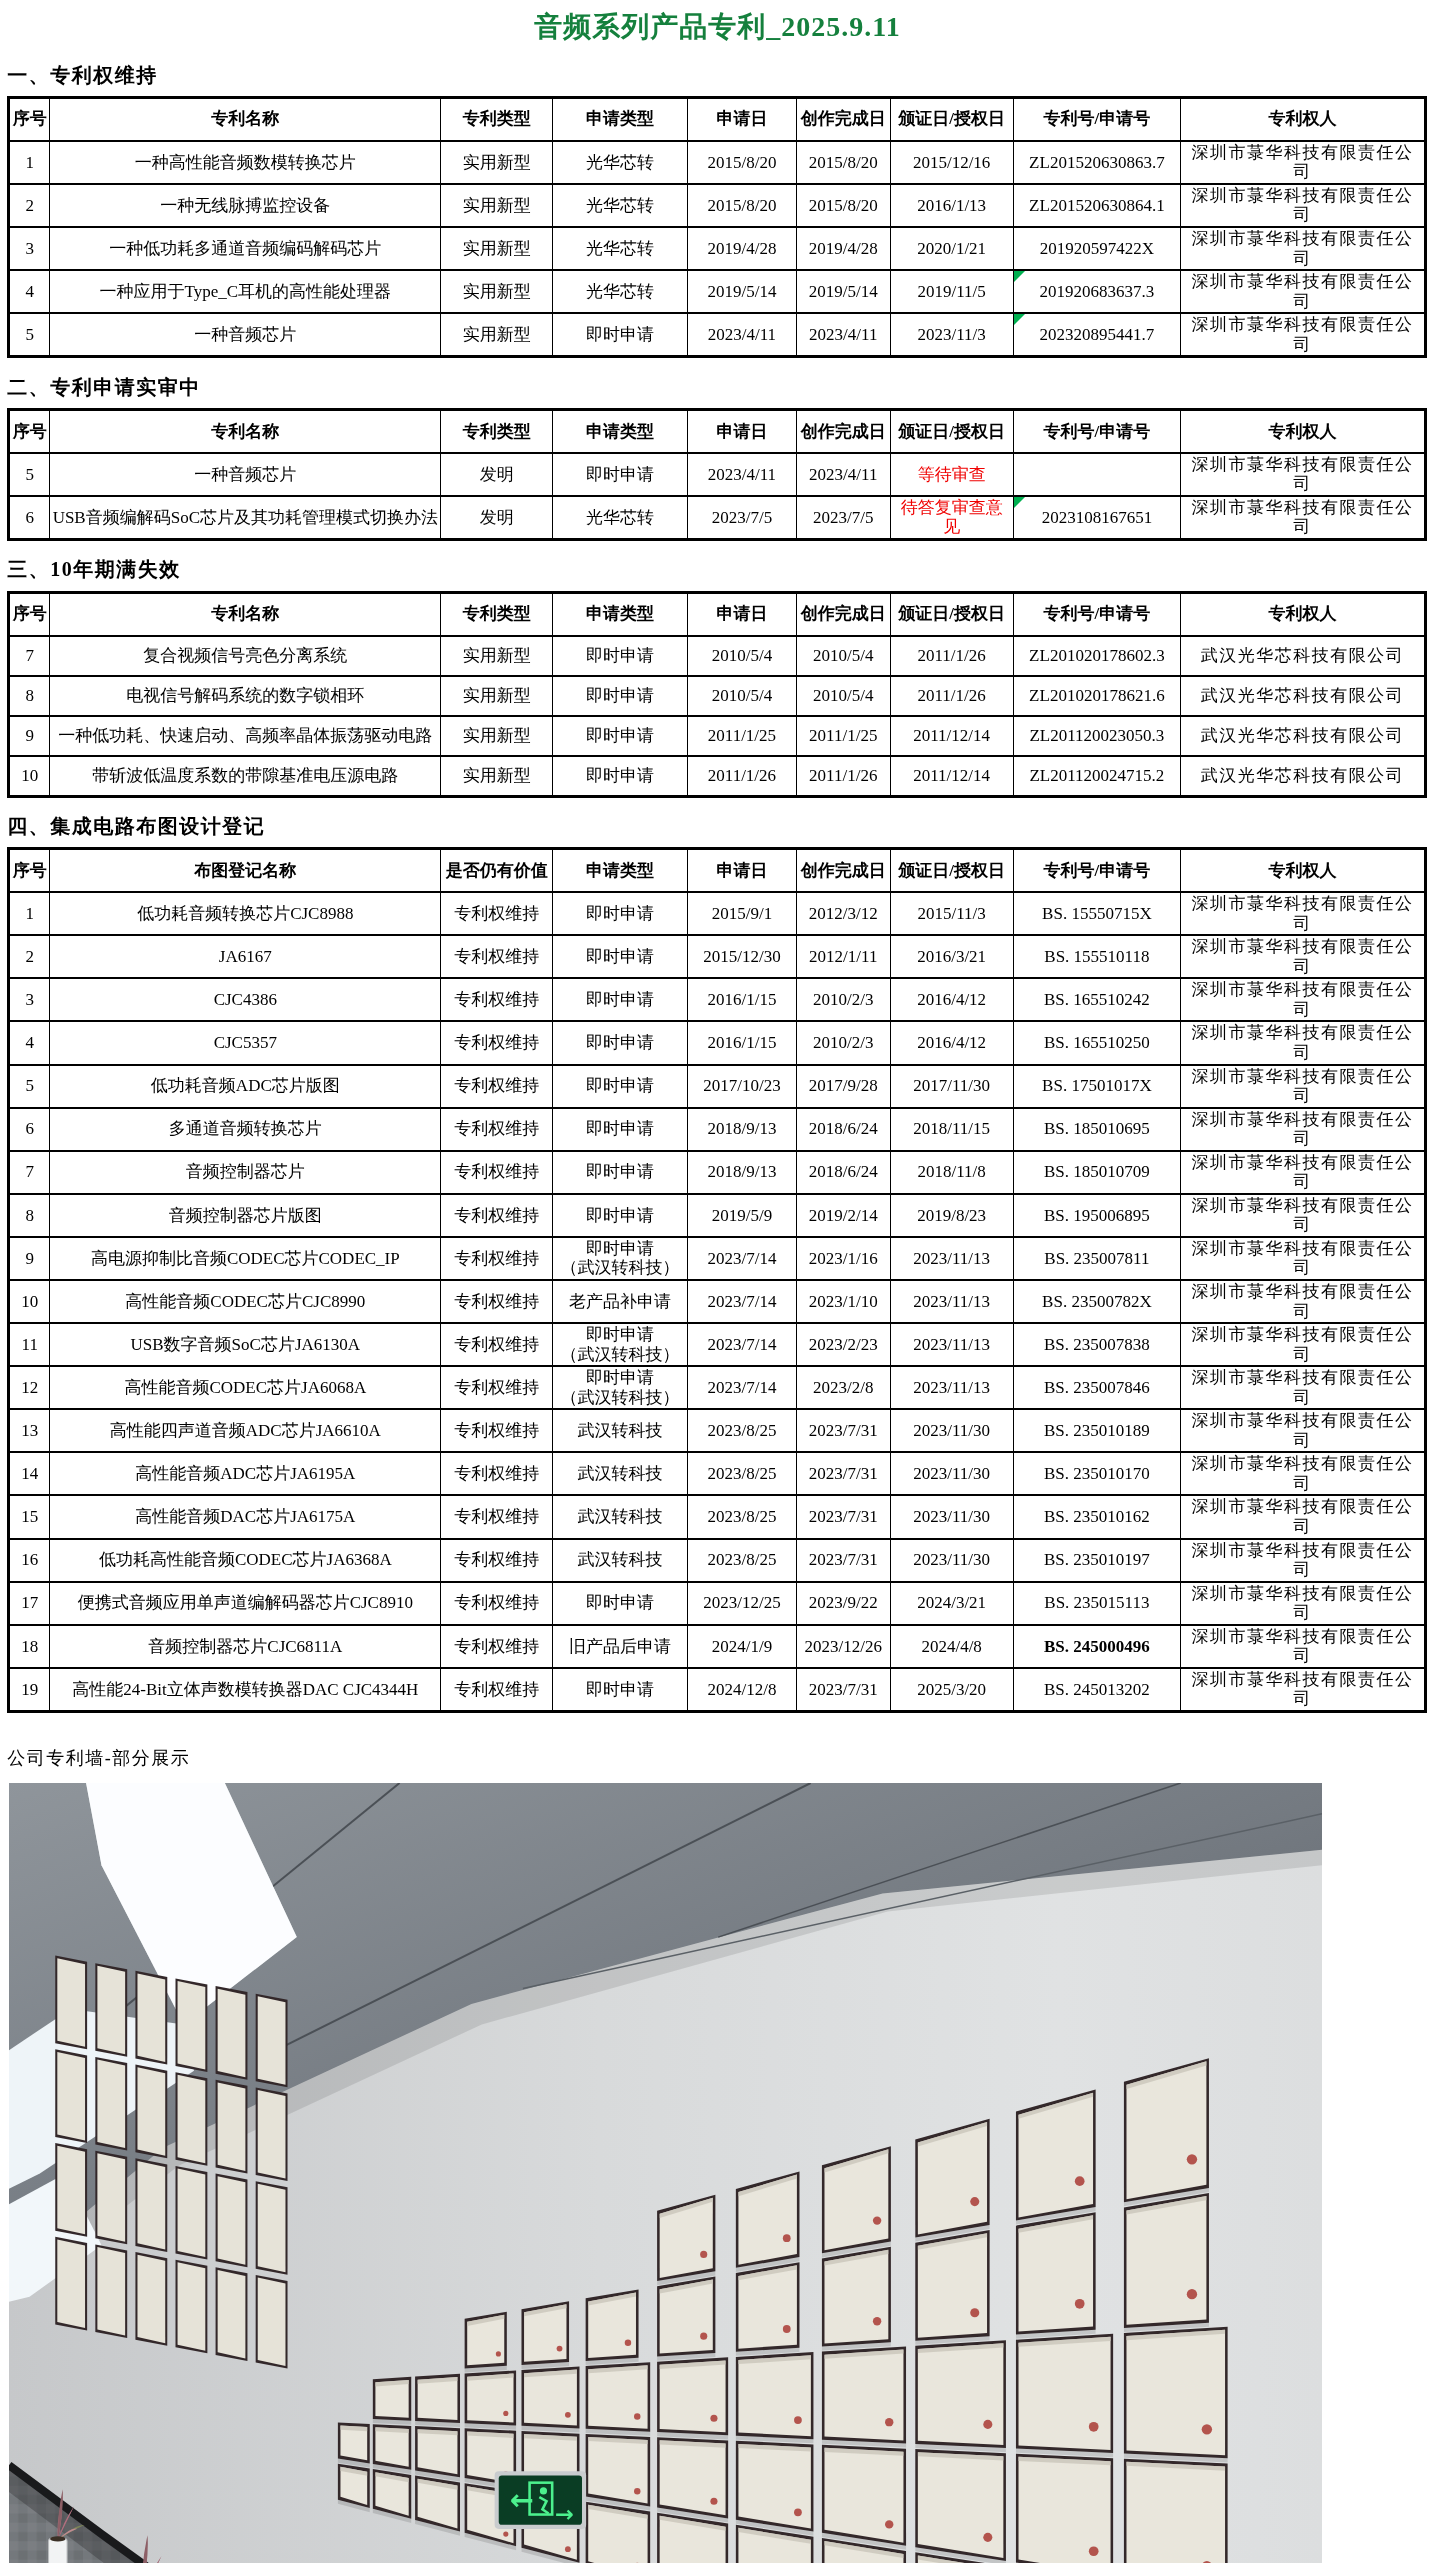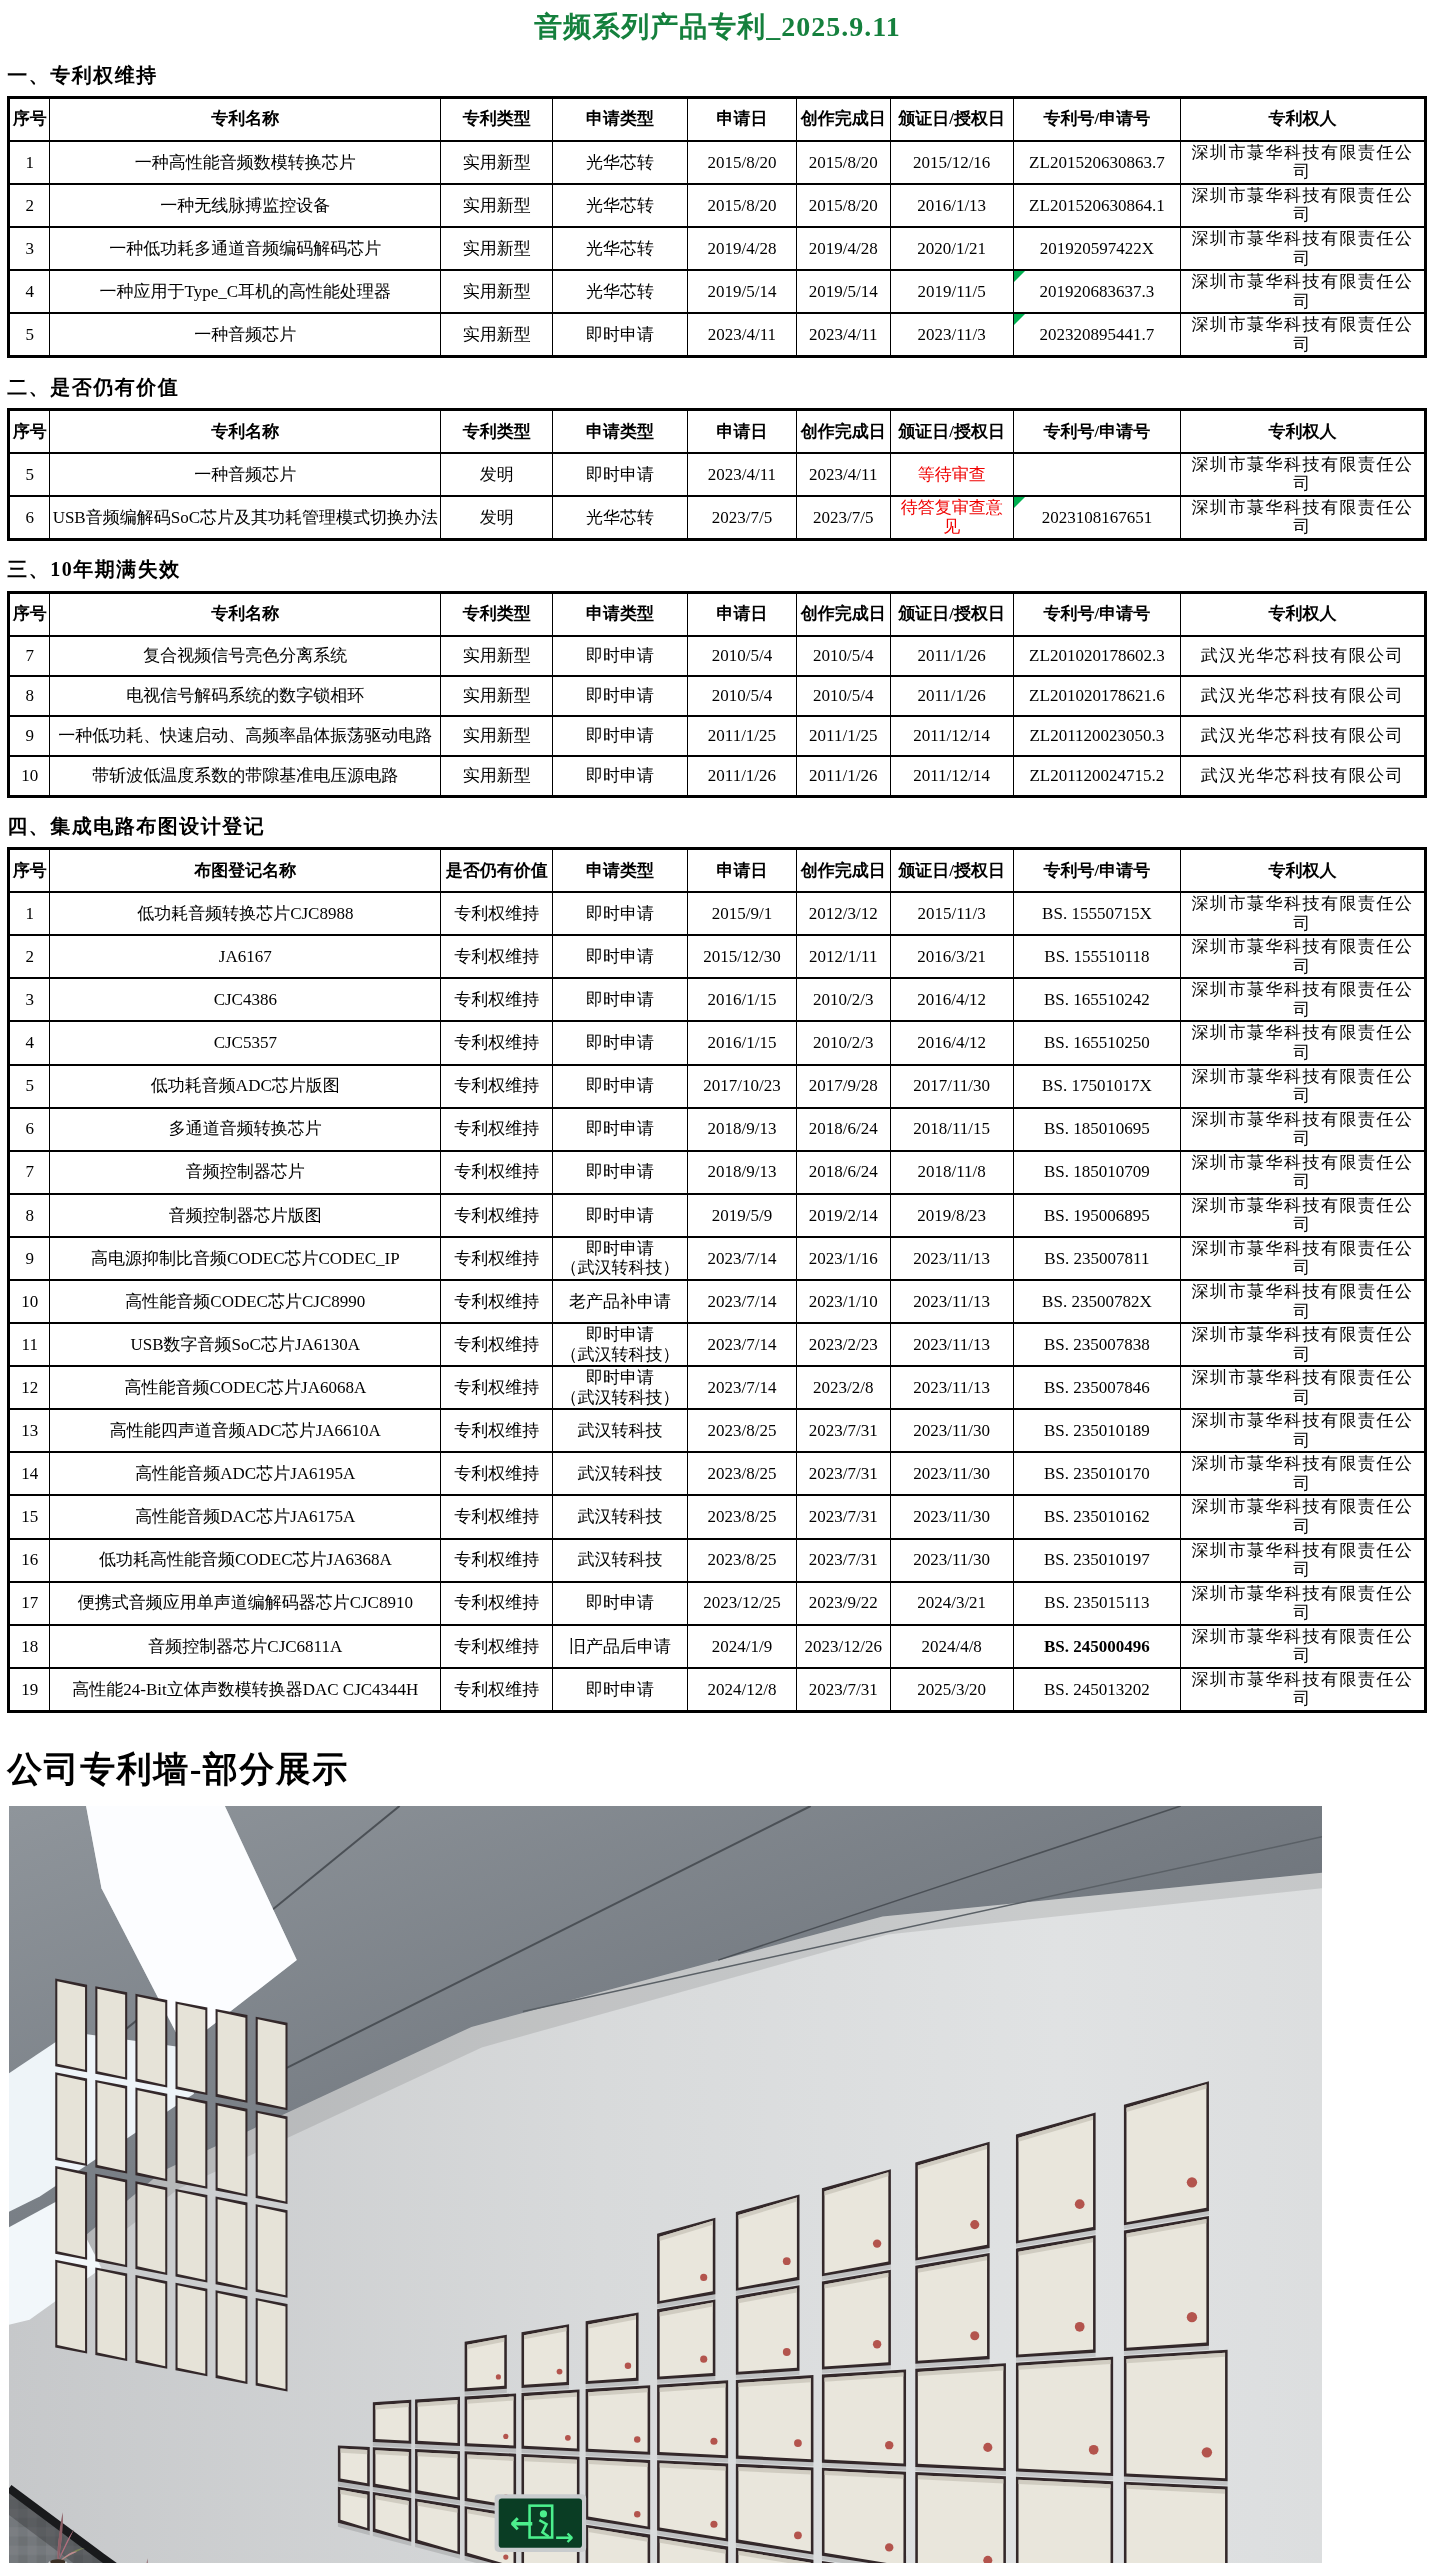--- a/index.html
+++ b/index.html
@@ -16,21 +16,21 @@
     overflow:hidden;
   }
   table.patents th{font-weight:bold;height:39px;}
   td.c-name{text-align:left;padding:1px 5.1px;margin-top:39px;}
   td.c-owner{letter-spacing:1.5px;}
   td.red{color:#f00000;}
   td.bold{font-weight:bold;}
   td.green-corner{position:relative;}
   td.green-corner::before{content:"";position:absolute;left:0;top:0;width:0;height:0;
     border-top:11.3px solid #00b050;border-right:11.3px solid transparent;}
-  .photo-heading{font-size:35px;font-weight:bold;margin:33px 0 13.4px 7.2px;letter-spacing:1.5px;}
+  .photo-heading{font-size:18px;font-weight:normal;margin:33px 0 13.4px 7.2px;letter-spacing:1.5px;}
   .photo-wrap{width:1313px;height:993px;margin-left:9.2px;position:relative;background:#d5d7d8;overflow:hidden;}
   .photo-wrap svg{display:block;width:100%;height:100%;}
 </style>
 </head>
 <body>
 
 <div class="page">
 
   <div class="doc-title" style="color: #15803d;">音频系列产品专利_2025.9.11</div>
 
@@ -112,21 +112,21 @@
           <td>即时申请</td>
           <td>2023/4/11</td>
           <td>2023/4/11</td>
           <td>2023/11/3</td>
           <td class="green-corner">202320895441.7</td>
           <td class="c-owner">深圳市菉华科技有限责任公司</td>
         </tr>
       </tbody>
     </table>
 
-  <div class="sec-heading">二、是否仍有价值</div>
+  <div class="sec-heading">二、专利申请实审中</div>
   <table class="patents">
     <colgroup>
       <col style="width:2.9%">
         <col style="width:27.6%">
         <col style="width:7.9%">
         <col style="width:9.5%">
       <col style="width:7.7%">
         <col style="width:6.6%">
         <col style="width:8.7%">
         <col style="width:11.8%">

